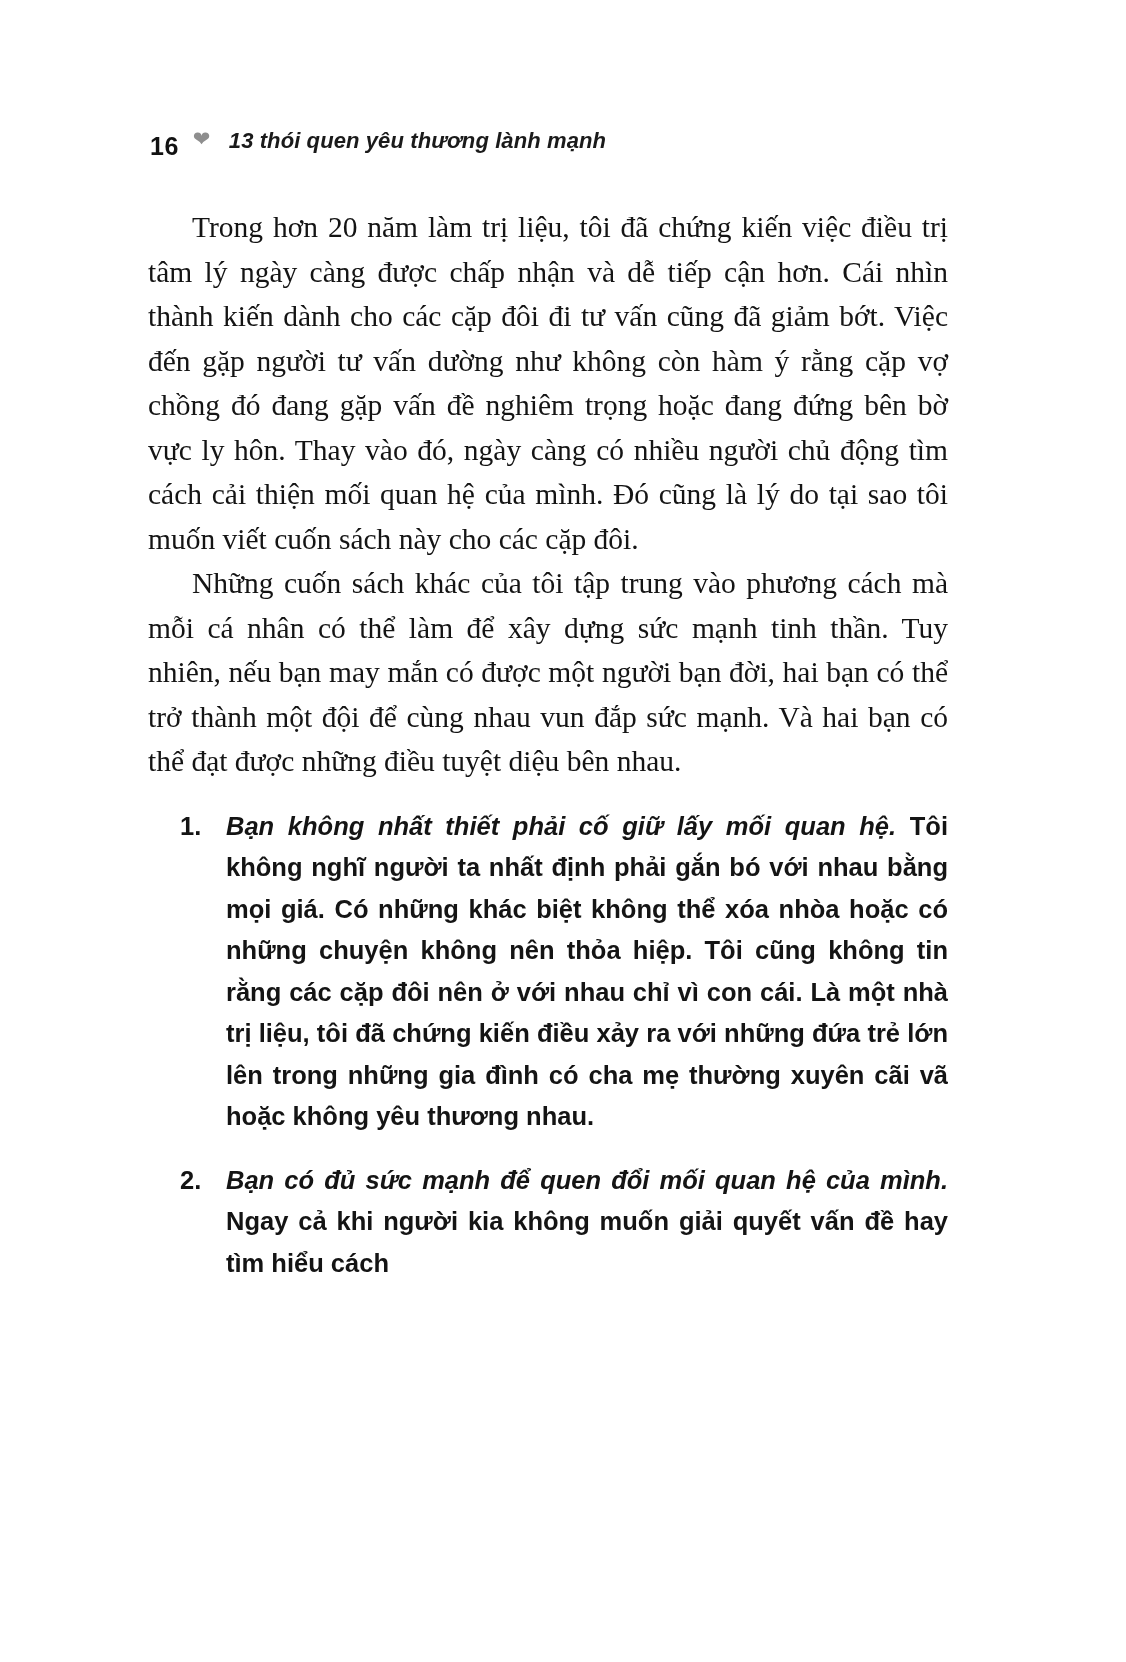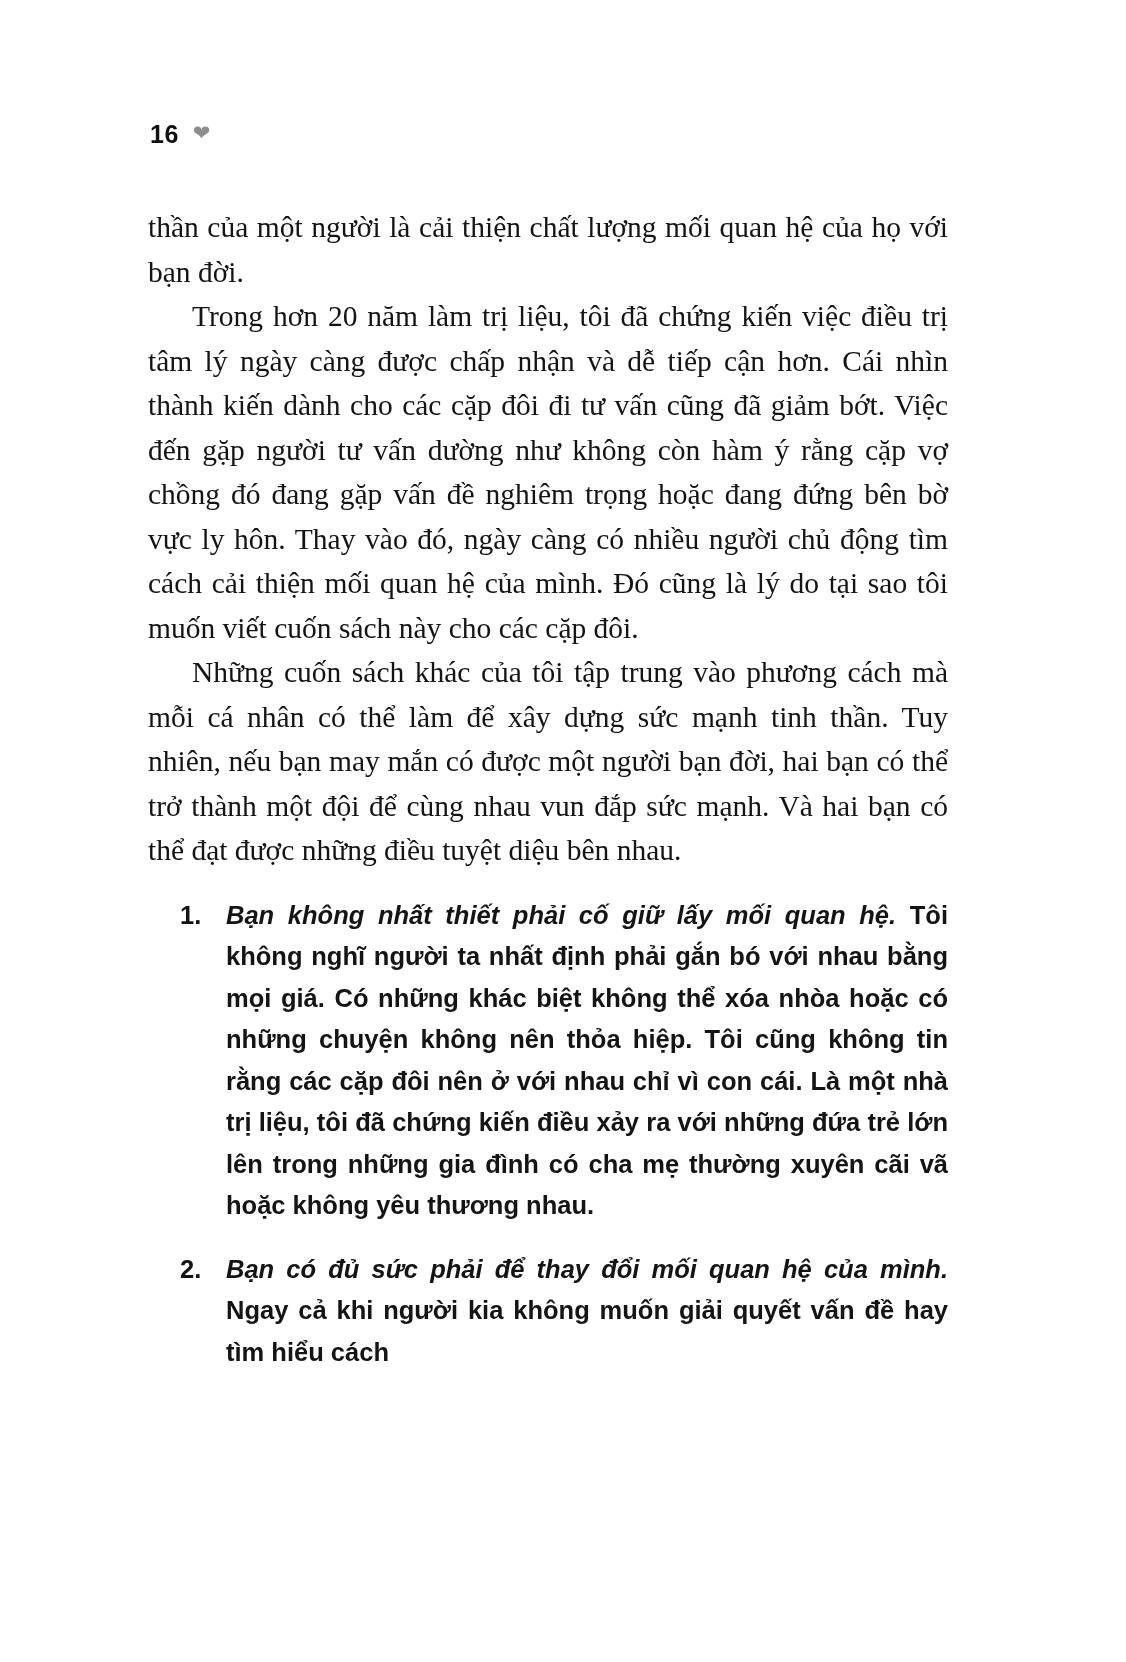--- a/index.html
+++ b/index.html
@@ -29,20 +29,21 @@
     display: flex;
     align-items: center;
     gap: 14px;
   }
   .folio {
     font-family: "Liberation Sans", sans-serif;
     font-size: 25px;
     font-weight: 700;
     color: #111;
     letter-spacing: 0.5px;
+    margin-top: 12px;
   }
   .heart-icon {
     display: inline-block;
     width: 22px;
     height: 22px;
     color: #8e8e8e;
     line-height: 1;
     font-size: 21px;
     transform: translateY(-1px);
   }
@@ -107,33 +108,33 @@
   .li-text { display: inline; font-weight: bold; }
 </style>
 </head>
 <body>
 
 <div class="page">
 
   <div class="header">
     <span class="folio">16</span>
     <span class="heart-icon">❤</span>
+    <span class="running-title">13 thói quen yêu thương lành mạnh</span>
   </div>
 
   <div class="body-col">
 
-    <p class="para">thần của một người là cải thiện chất lượng mối quan hệ của họ với bạn đời.</p>
     <p class="para indent">Trong hơn 20 năm làm trị liệu, tôi đã chứng kiến việc điều trị tâm lý ngày càng được chấp nhận và dễ tiếp cận hơn. Cái nhìn thành kiến dành cho các cặp đôi đi tư vấn cũng đã giảm bớt. Việc đến gặp người tư vấn dường như không còn hàm ý rằng cặp vợ chồng đó đang gặp vấn đề nghiêm trọng hoặc đang đứng bên bờ vực ly hôn. Thay vào đó, ngày càng có nhiều người chủ động tìm cách cải thiện mối quan hệ của mình. Đó cũng là lý do tại sao tôi muốn viết cuốn sách này cho các cặp đôi.</p>
     <p class="para indent">Những cuốn sách khác của tôi tập trung vào phương cách mà mỗi cá nhân có thể làm để xây dựng sức mạnh tinh thần. Tuy nhiên, nếu bạn may mắn có được một người bạn đời, hai bạn có thể trở thành một đội để cùng nhau vun đắp sức mạnh. Và hai bạn có thể đạt được những điều tuyệt diệu bên nhau.</p>
 
     <ol class="list">
       <li>
         <span class="num">1.</span>
         <span class="lead">Bạn không nhất thiết phải cố giữ lấy mối quan hệ.</span><span class="li-text"> Tôi không nghĩ người ta nhất định phải gắn bó với nhau bằng mọi giá. Có những khác biệt không thể xóa nhòa hoặc có những chuyện không nên thỏa hiệp. Tôi cũng không tin rằng các cặp đôi nên ở với nhau chỉ vì con cái. Là một nhà trị liệu, tôi đã chứng kiến điều xảy ra với những đứa trẻ lớn lên trong những gia đình có cha mẹ thường xuyên cãi vã hoặc không yêu thương nhau.</span>
       </li>
       <li>
         <span class="num">2.</span>
-        <span class="lead">Bạn có đủ sức phải để thay đổi mối quan hệ của mình.</span><span class="li-text"> Ngay cả khi người kia không muốn giải quyết vấn đề hay tìm hiểu cách</span>
+        <span class="lead">Bạn có đủ sức mạnh để quen đổi mối quan hệ của mình.</span><span class="li-text"> Ngay cả khi người kia không muốn giải quyết vấn đề hay tìm hiểu cách</span>
       </li>
     </ol>
 
   </div>
 </div>
 
 </body></html>

